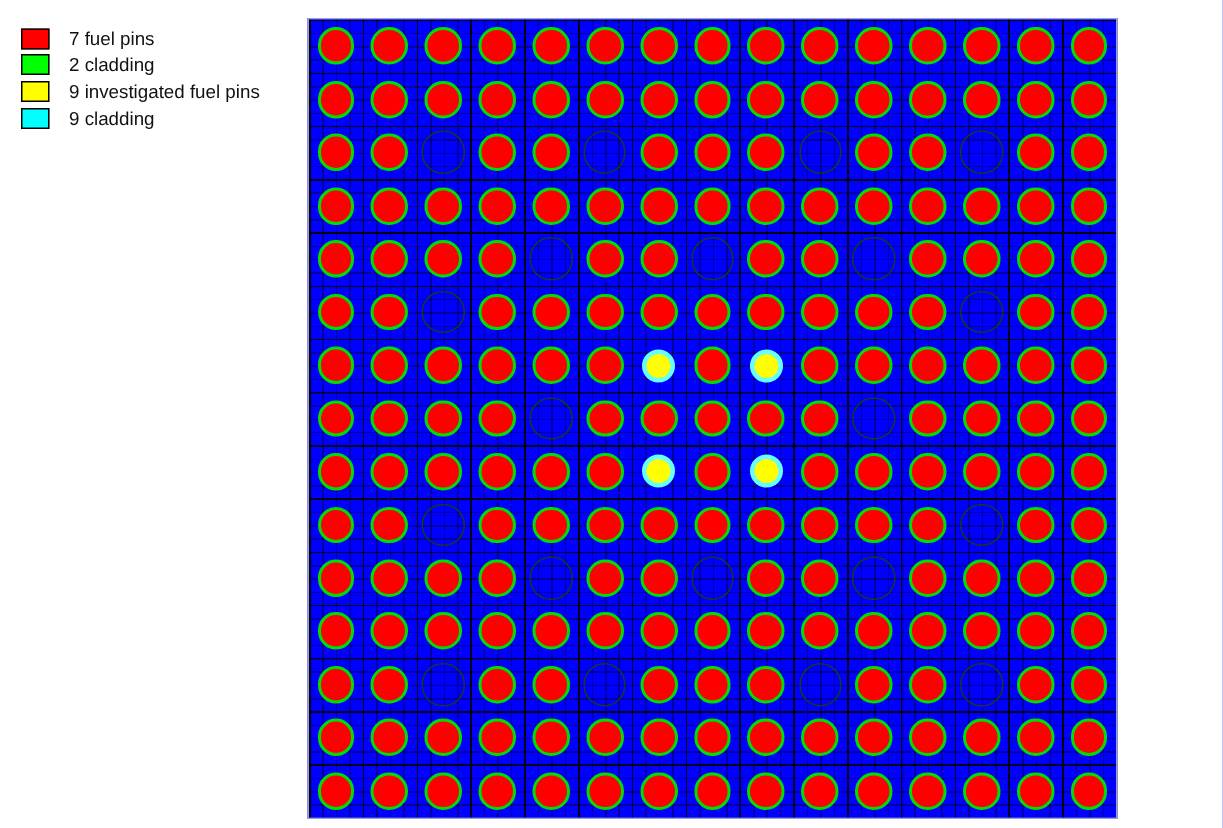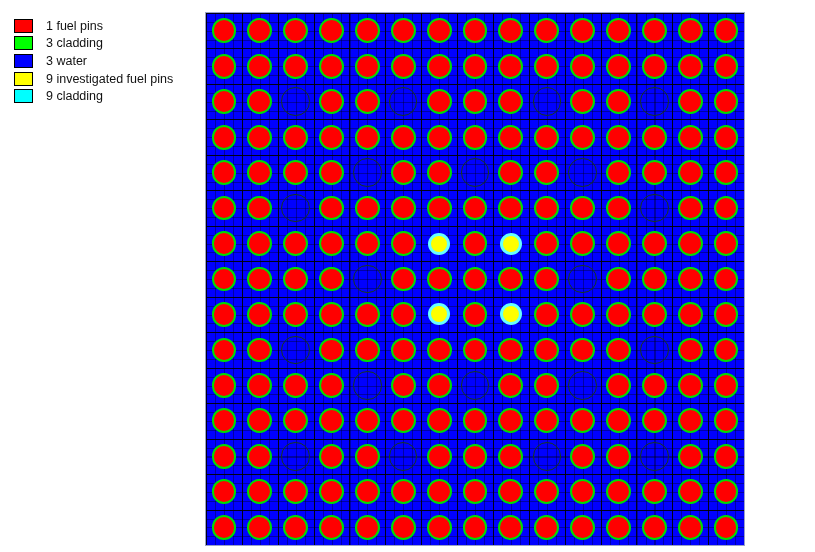--- a/index.html
+++ b/index.html
@@ -100,29 +100,25 @@
     background: transparent;
     border: 1px solid #1a3a1a;
   }
 </style>
 </head>
 <body>
 
 <div id="legend">
     <div class="legend-row">
       <div class="legend-swatch" style="background: rgb(255, 0, 0);"></div>
-      <div class="legend-label">1 fuel pins</div>
+      <div class="legend-label">7 fuel pins</div>
     </div>
     <div class="legend-row">
       <div class="legend-swatch" style="background: rgb(0, 255, 0);"></div>
-      <div class="legend-label">3 cladding</div>
-    </div>
-    <div class="legend-row">
-      <div class="legend-swatch" style="background: rgb(0, 0, 255);"></div>
-      <div class="legend-label">3 water</div>
+      <div class="legend-label">2 cladding</div>
     </div>
     <div class="legend-row">
       <div class="legend-swatch" style="background: rgb(255, 255, 0);"></div>
       <div class="legend-label">9 investigated fuel pins</div>
     </div>
     <div class="legend-row">
       <div class="legend-swatch" style="background: rgb(0, 255, 255);"></div>
       <div class="legend-label">9 cladding</div>
     </div>
   </div>

